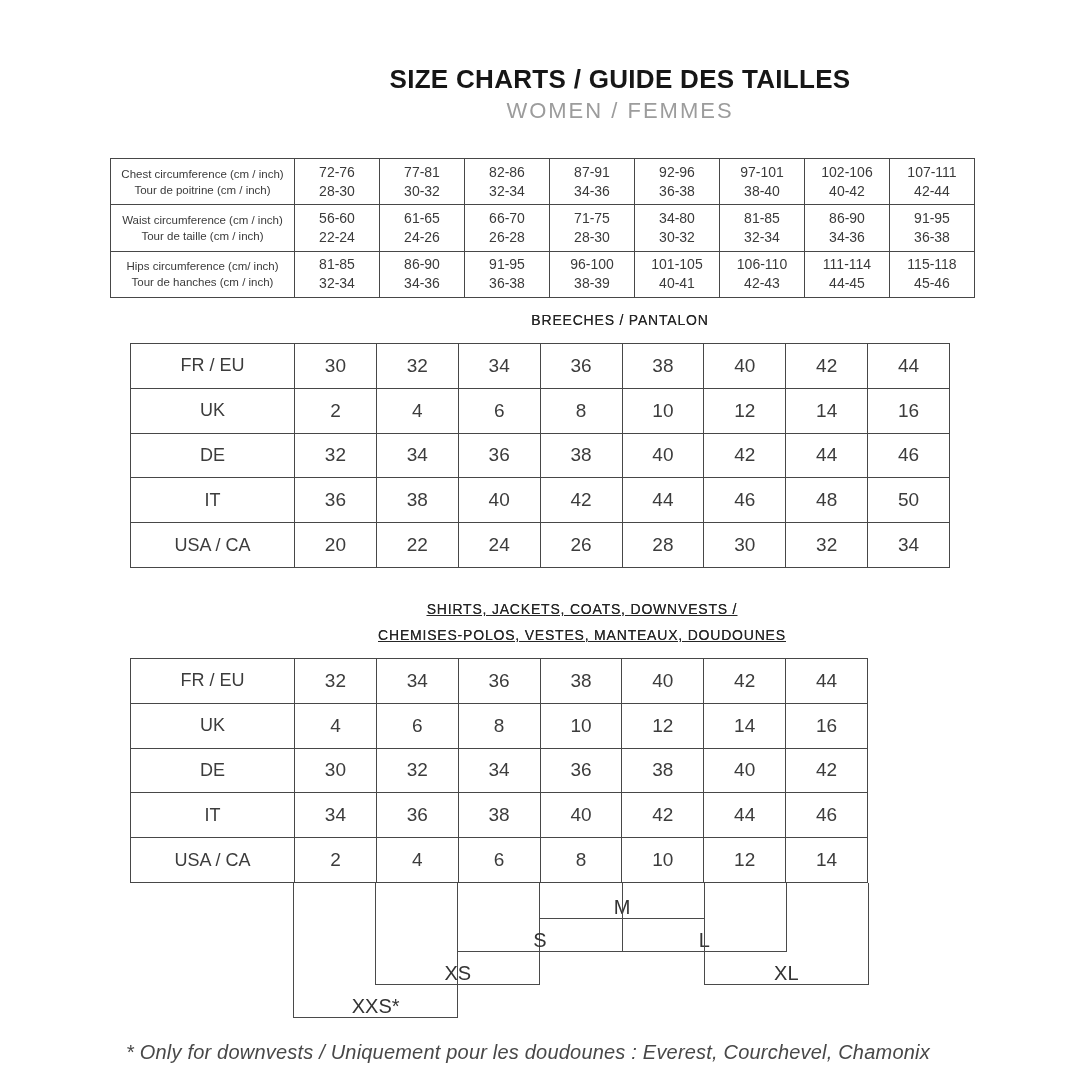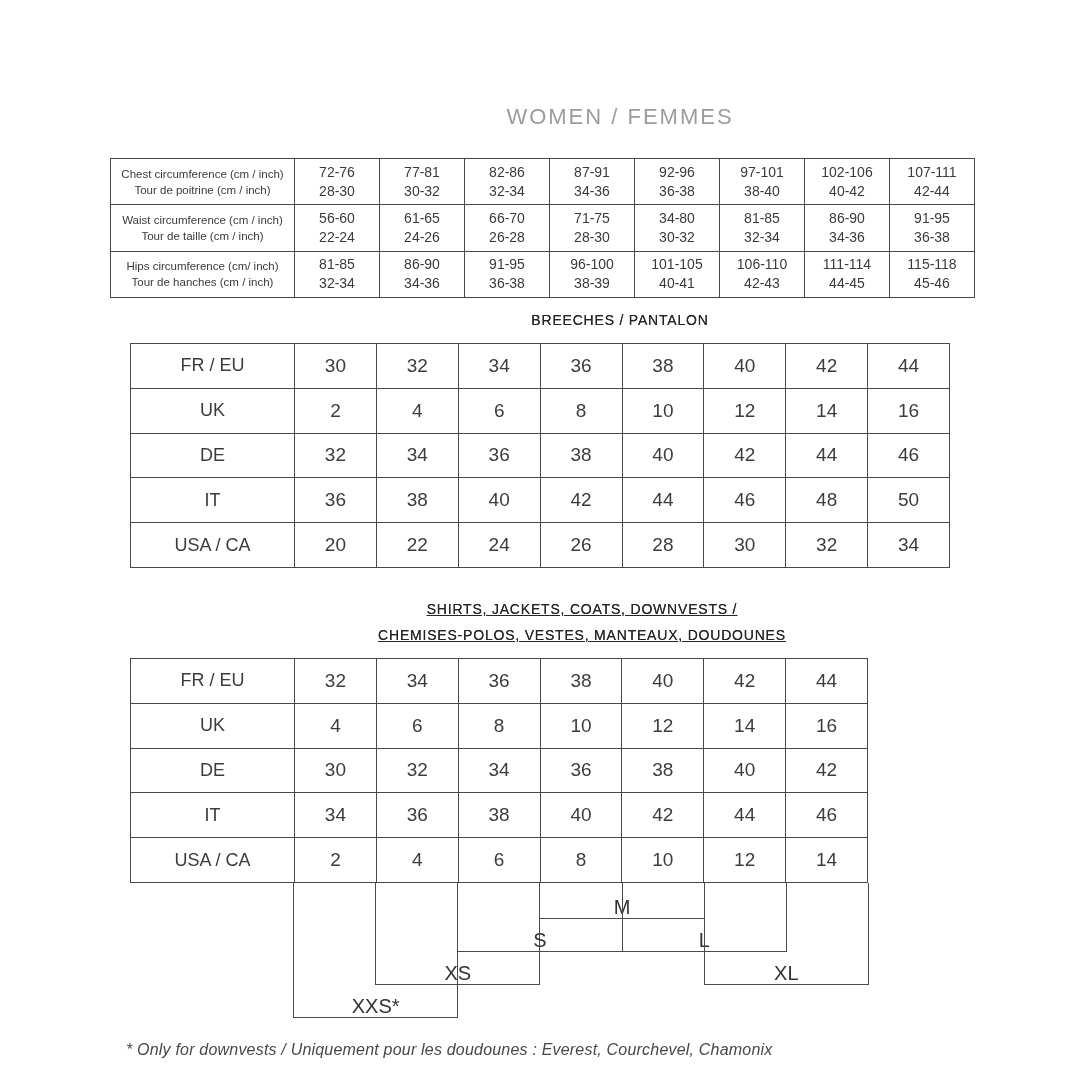--- a/index.html
+++ b/index.html
@@ -7,21 +7,21 @@
     position:relative;width:1080px;height:1080px;background:#ffffff;
     font-family:"Liberation Sans",sans-serif;overflow:hidden;
     filter:blur(0.3px);
   }
   
   .title{
     position:absolute;top:64px;left:620px;transform:translateX(-50%);
     font-size:26px;font-weight:700;color:#161616;letter-spacing:.3px;white-space:nowrap;
   }
   .subtitle{
-    position:absolute;top:104px;left:620px;transform:translateX(-50%);
+    position:absolute;top:98px;left:620px;transform:translateX(-50%);
     font-size:22px;font-weight:400;color:#9c9c9c;letter-spacing:2px;white-space:nowrap;
   }
   .sec-title{
     position:absolute;font-size:14px;font-weight:400;color:#262626;
     letter-spacing:.8px;white-space:nowrap;text-shadow:0 0 .5px #3a3a3a;
   }
   #breeches-title{top:312px;left:620px;transform:translateX(-50%);}
   #shirts-title{top:596px;left:582px;transform:translateX(-50%);text-align:center;line-height:26px;text-decoration:underline;}
   
   table{position:absolute;border-collapse:collapse;table-layout:fixed;padding-left:8px;}
@@ -40,28 +40,29 @@
   .bracket{
     position:absolute;border:1px solid #4a4a4a;border-top:none;background:transparent;
   }
   .blabel{
     position:absolute;bottom:1px;left:50%;transform:translateX(-50%);
     font-size:20px;color:#343434;line-height:1;white-space:nowrap;
   }
   
   .footnote{
     position:absolute;left:126px;top:1041px;font-style:italic;
-    font-size:16px;color:#484848;letter-spacing:.2px;white-space:nowrap;
+    font-size:20px;color:#484848;letter-spacing:.2px;white-space:nowrap;
   }
 </style>
 </head>
 <body>
 
 <div class="page">
 
+  <div class="title">SIZE CHARTS / GUIDE DES TAILLES</div>
   <div class="subtitle">WOMEN / FEMMES</div>
 
   <table id="measure-table" class="tbl measure">
       <tbody>
         <tr>
           <td class="mlabel">
             <div>Chest circumference (cm / inch)</div>
             <div>Tour de poitrine (cm / inch)</div>
           </td>
           <td>

